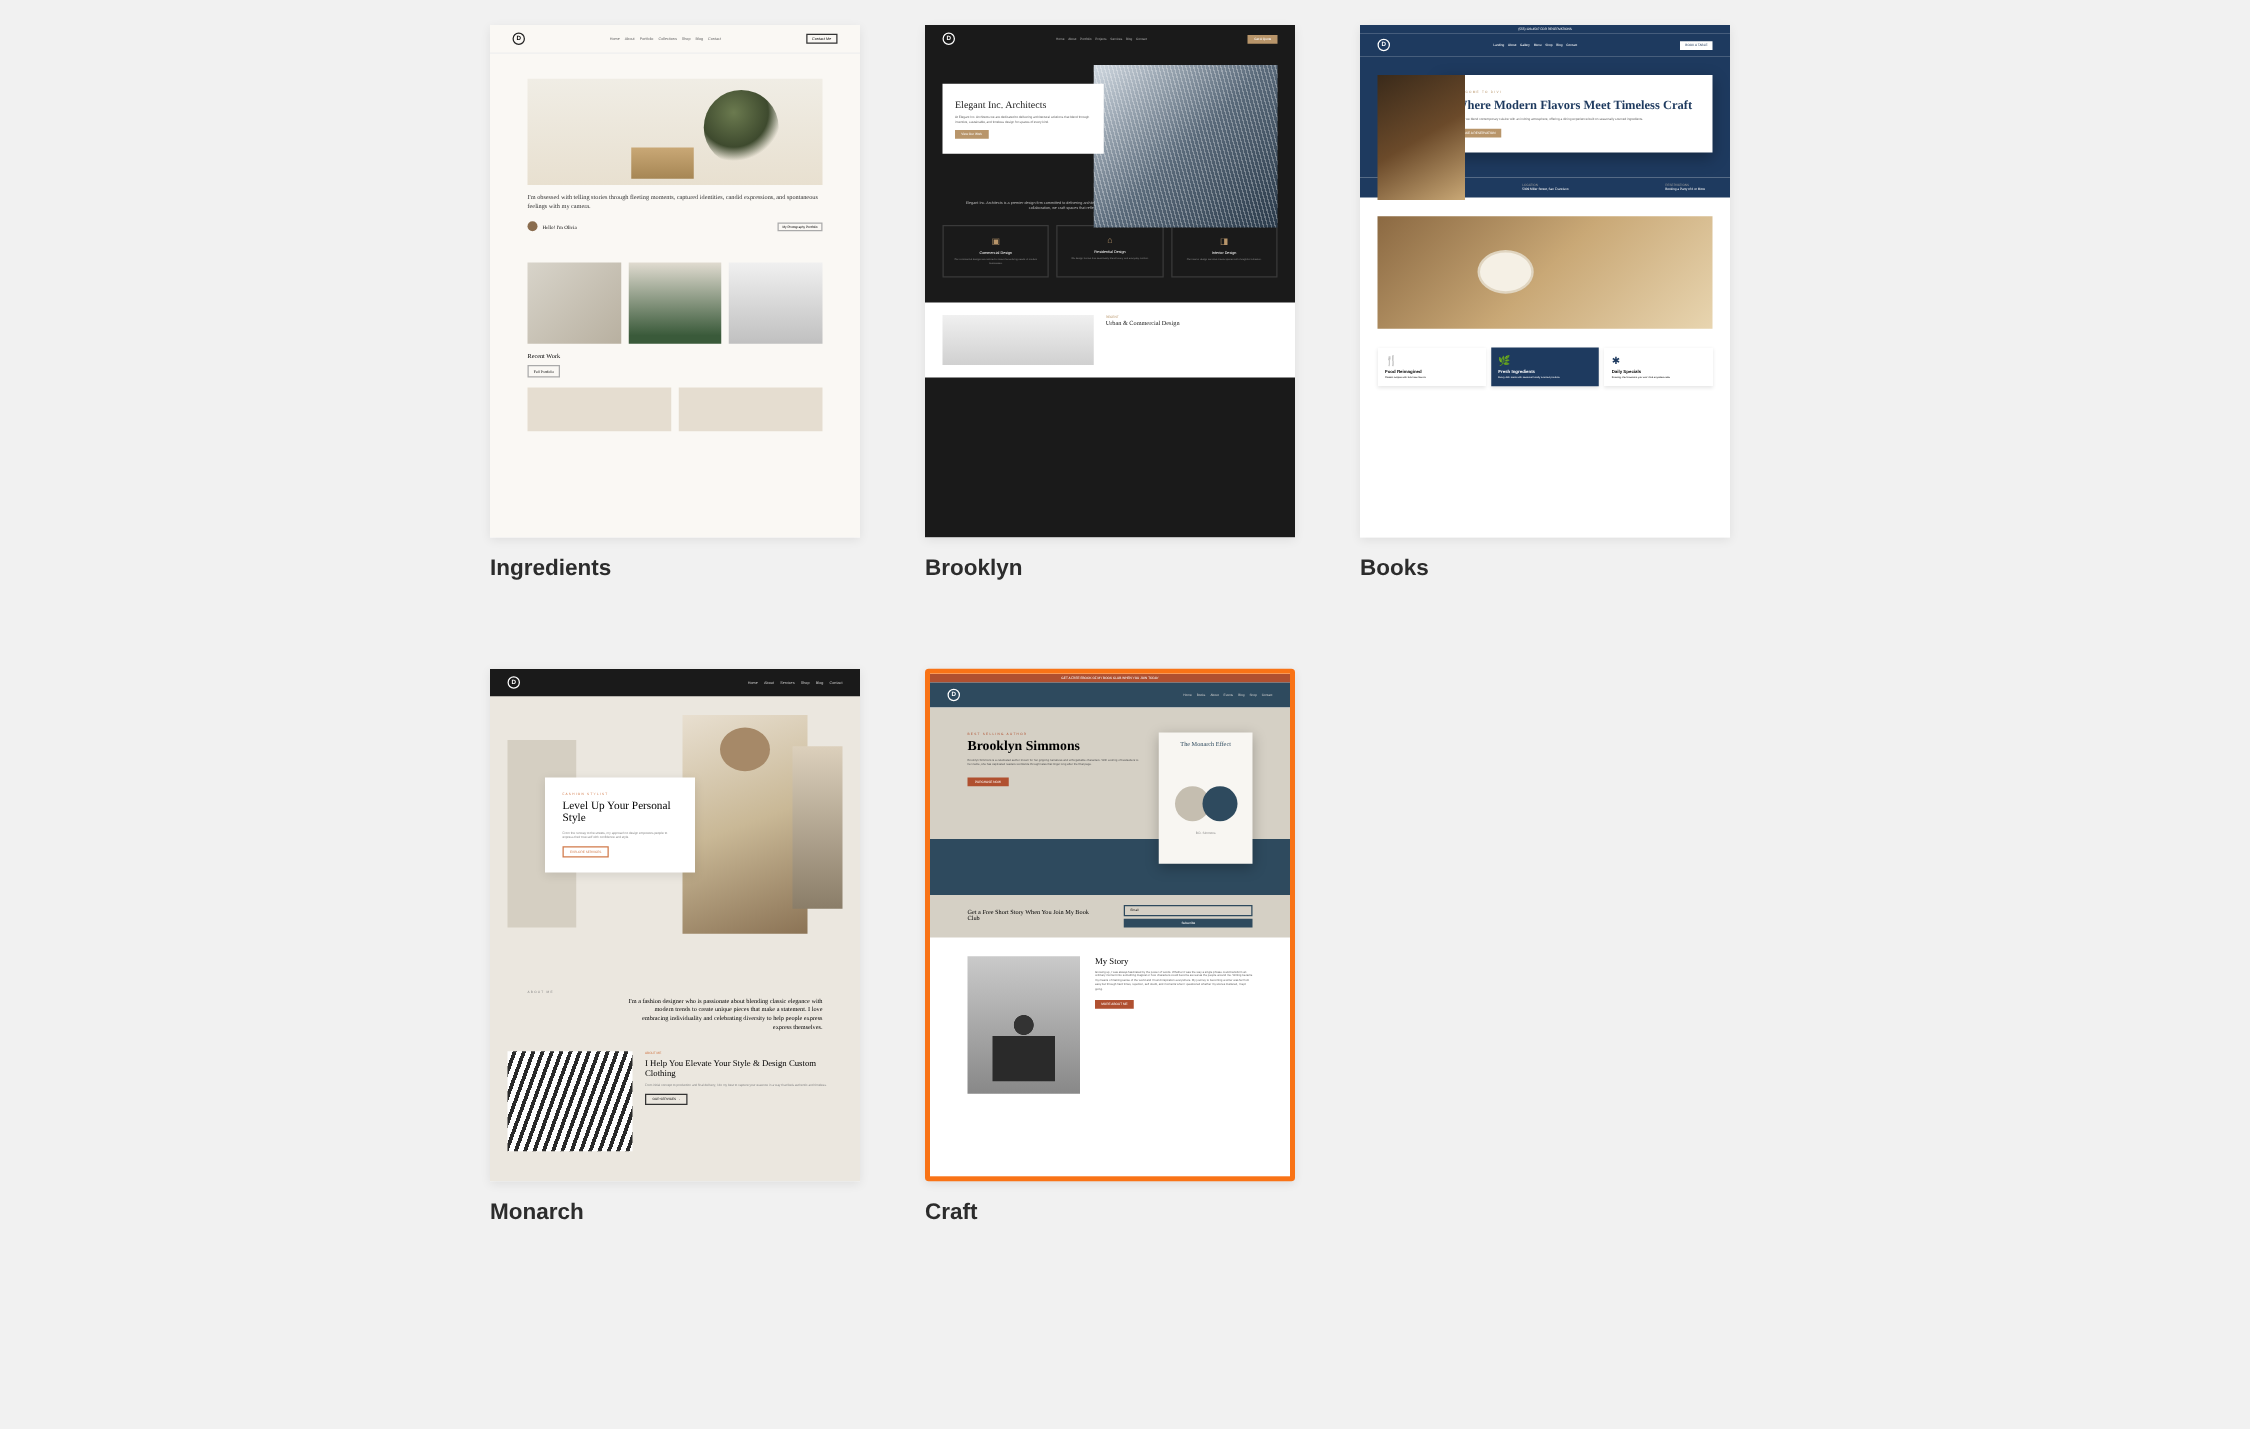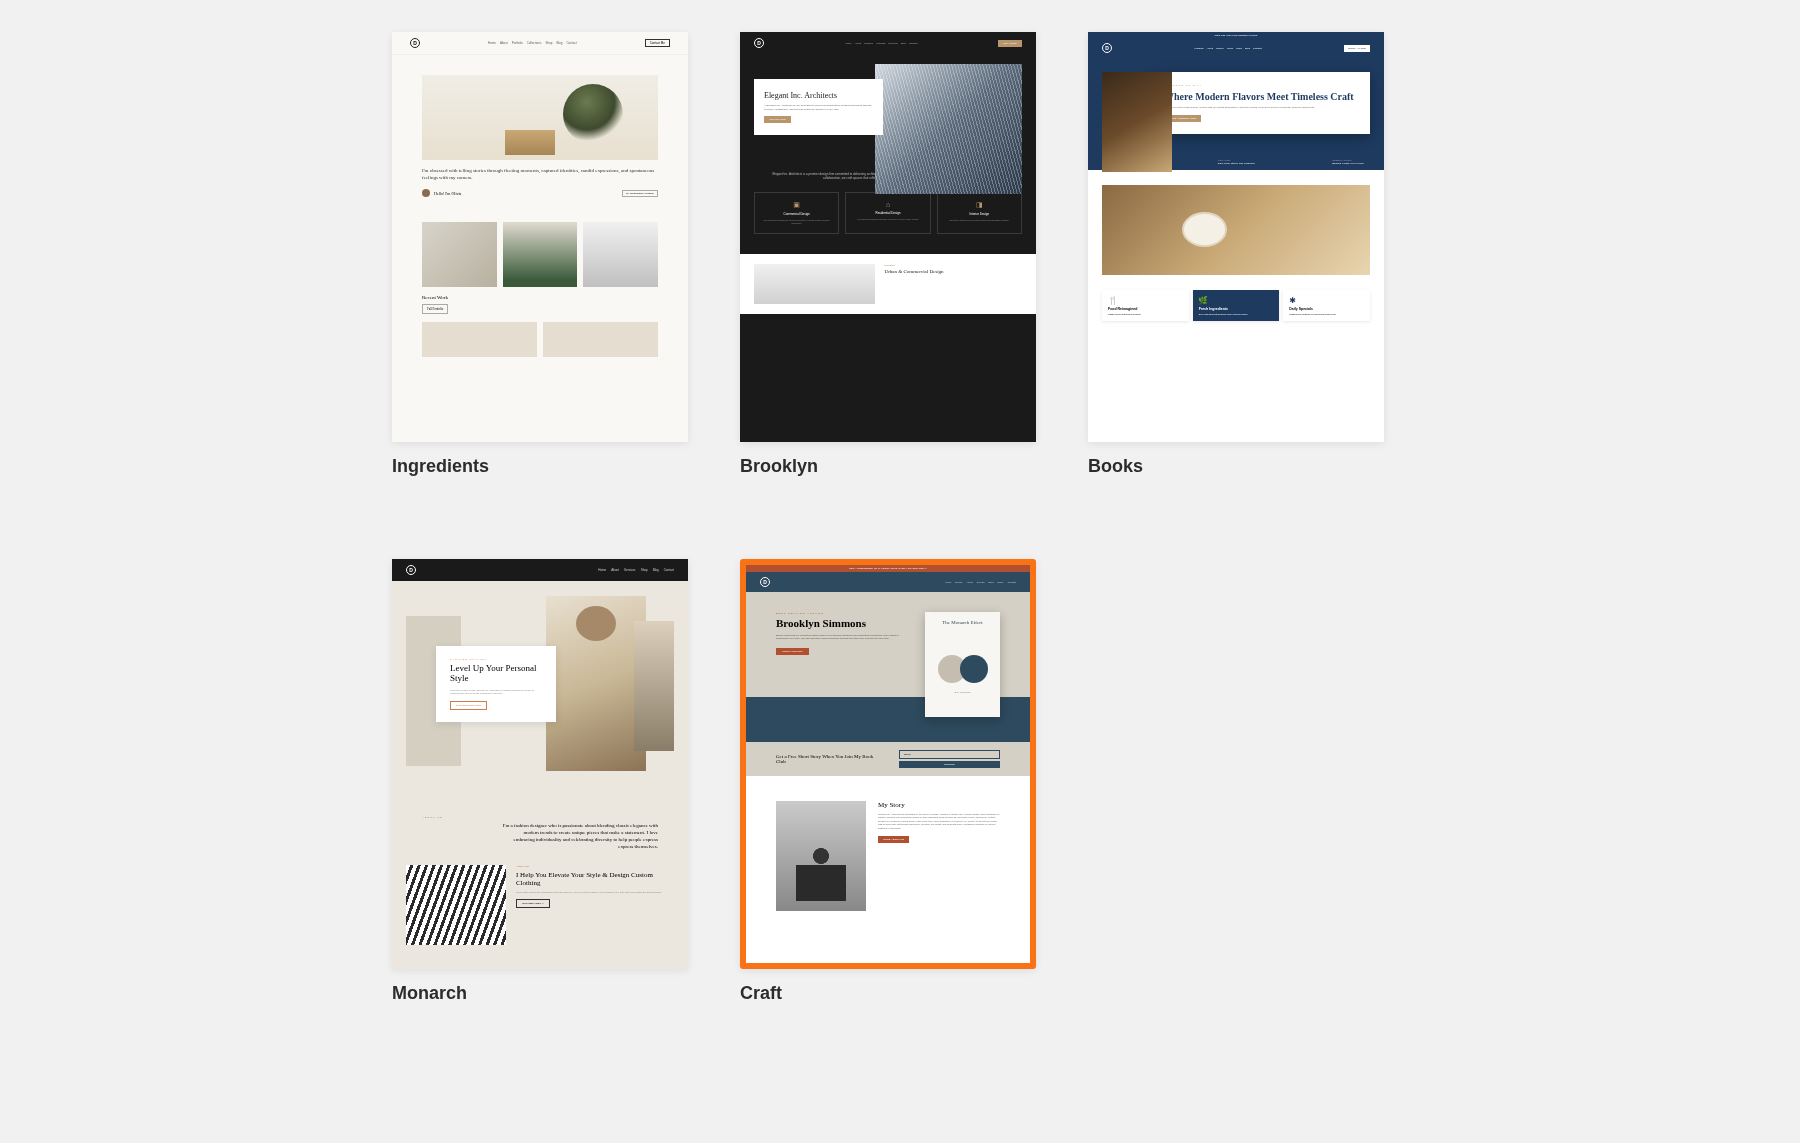--- a/index.html
+++ b/index.html
@@ -15,30 +15,29 @@
   grid-template-columns: repeat(3, 320px);
   gap: 70px 28px;
   justify-content: center;
 }
 .template-card {
   display: flex;
   flex-direction: column;
   cursor: pointer;
 }
 .template-card.selected .preview-wrapper {
-  border: 6px solid #f97316;
+  border: 4px solid #f97316;
   border-radius: 3px;
 }
 .preview-wrapper {
   width: 296px;
   height: 410px;
   overflow: hidden;
   background: #fff;
   box-shadow: 0 2px 8px rgba(0,0,0,0.08);
-  margin-top: 12px;
 }
 .preview {
   width: 100%;
   height: 100%;
   position: relative;
   overflow: hidden;
 }
 .template-label {
   font-size: 18px;
   font-weight: 600;
@@ -172,21 +171,21 @@
 .writer .wr-book-title{font-family:Georgia,serif;font-size:5px;color:#2e4a5e;}
 .writer .wr-book-art{margin:8px auto;width:50px;height:50px;position:relative;}
 .writer .wr-book-art::before{content:'';position:absolute;left:0;bottom:0;width:28px;height:28px;border-radius:50%;background:#c5beb0;}
 .writer .wr-book-art::after{content:'';position:absolute;right:0;bottom:0;width:28px;height:28px;border-radius:50%;background:#2e4a5e;}
 .writer .wr-book-author{font-size:2.5px;color:#888;margin-top:4px;}
 .writer .wr-signup{background:#d5d0c5;padding:8px 30px;display:flex;justify-content:space-between;align-items:center;}
 .writer .wr-signup-text{font-family:Georgia,serif;font-size:5px;width:45%;}
 .writer .wr-signup-form{width:45%;}
 .writer .wr-input{border:1px solid #2e4a5e;padding:2px 4px;font-size:2.5px;width:100%;margin-bottom:2px;background:transparent;}
 .writer .wr-submit{background:#2e4a5e;color:#fff;padding:2px;font-size:2.5px;width:100%;text-align:center;}
-.writer .wr-story{display:flex;gap:12px;padding:25px 30px;}
+.writer .wr-story{display:flex;gap:12px;padding:15px 30px;}
 .writer .wr-story-img{width:90px;height:110px;background:linear-gradient(180deg,#d0cabb,#888);filter:grayscale(1);position:relative;}
 .writer .wr-person{position:absolute;bottom:10px;left:20px;width:50px;height:60px;background:radial-gradient(circle at 50% 25%,#333 0% 15%,transparent 16%),linear-gradient(180deg,transparent 40%,#2a2a2a 40%);}
 .writer .wr-story-text{flex:1;}
 .writer .wr-story-title{font-family:Georgia,serif;font-size:7px;margin-bottom:4px;}
 .writer .wr-story-desc{font-size:2.3px;color:#666;line-height:1.5;}
 .writer .wr-story-btn{background:#b05030;color:#fff;padding:2px 5px;font-size:2.5px;display:inline-block;margin-top:6px;}
 </style>
 </head>
 <body>
 

